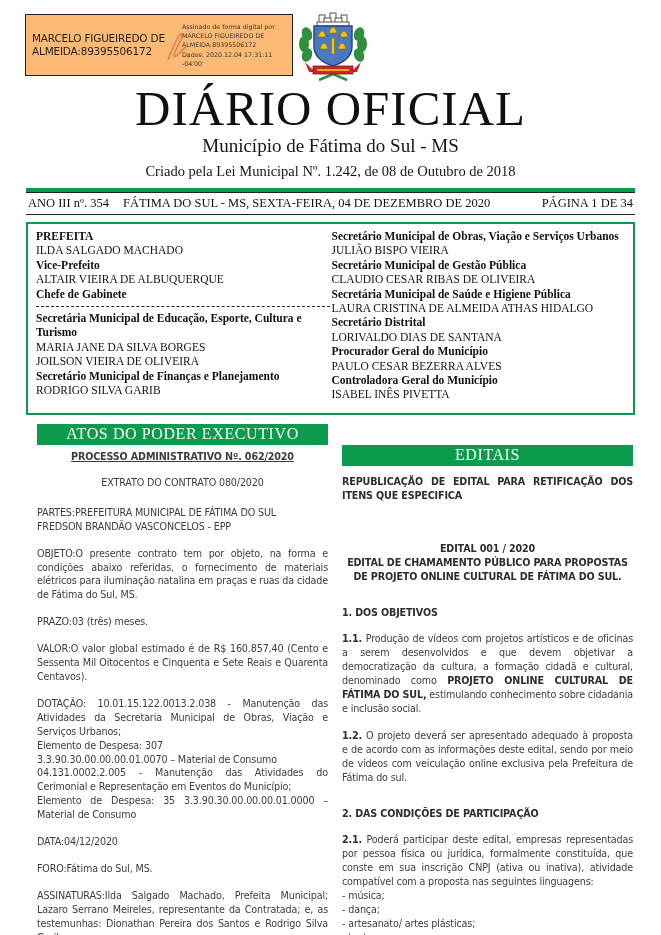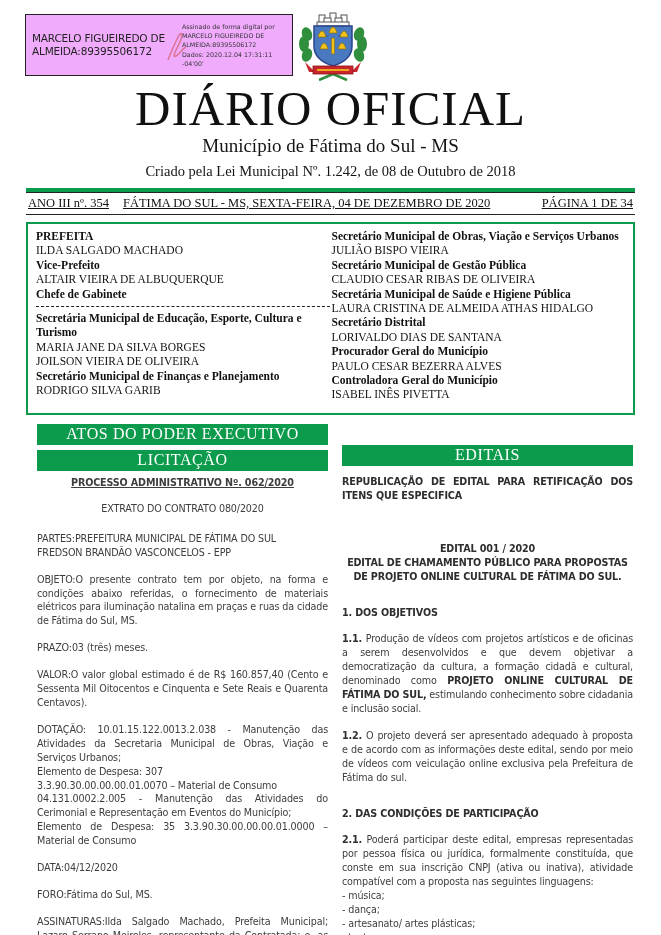--- a/index.html
+++ b/index.html
@@ -4,21 +4,21 @@
 <style>
   html,body{margin:0;padding:0;background:#e8e8e8;}
   .page{
     position:relative;width:661px;height:935px;margin:0 auto;background:#ffffff;
     font-family:"Liberation Serif",serif;color:#111;overflow:hidden;
   }
   
   .sig-box{
     position:absolute;left:25px;top:14px;width:268px;height:62px;
     border:1.5px solid #222;display:flex;align-items:center;box-sizing:border-box;
-    background:#f0abfc;
+    background:#fdba74;
   }
   .sig-name{
     width:138px;padding:2px 2px 2px 6px;
     font-family:"DejaVu Sans",sans-serif;font-size:10.5px;line-height:1.25;
     color:#222;letter-spacing:-0.2px;
   }
   .sig-details{
     flex:1;padding:2px 4px 2px 10px;position:relative;
     font-family:"DejaVu Sans",sans-serif;font-size:6.3px;line-height:1.45;color:#333;
   }
@@ -27,21 +27,21 @@
   
   .masthead{padding-top:84px;text-align:center;}
   .m-title{font-size:49px;line-height:1.0;letter-spacing:1px;color:#101010;}
   .m-sub{font-size:19px;margin-top:2px;color:#151515;}
   .m-law{font-size:14.5px;margin-top:6px;color:#151515;}
   
   .datebar{
     margin:8px 26px 0 26px;border-top:4px solid var(--green);border-bottom:1.5px solid #222;
     font-size:12.5px;
   }
-  .datebar-inner{border-top:1.5px solid #222;display:flex;padding:3px 2px 3px 2px;text-decoration:underline;}
+  .datebar-inner{border-top:1.5px solid #222;display:flex;padding:3px 2px 3px 2px;}
   .db-issue{white-space:nowrap;margin-right:14px;}
   .db-place{flex:1;text-align:left;white-space:nowrap;}
   .db-page{white-space:nowrap;}
   
   .off-box{
     margin:7px 26px 0 26px;border:2.5px solid var(--green);
     display:flex;gap:2px;padding:5px 8px 7px 8px;box-sizing:border-box;height:193px;
   }
   .off-col{flex:1;font-size:11.5px;line-height:14.4px;}
   .off-role{font-weight:bold;}
@@ -177,21 +177,20 @@
       <div class="off-name">PAULO CESAR BEZERRA ALVES</div>
       <div class="off-role">Controladora Geral do Município</div>
       <div class="off-name">ISABEL INÊS PIVETTA</div>
     </div>
   </div>
 
   <div class="content">
 
     <div class="col">
       <div class="bar">ATOS DO PODER EXECUTIVO</div>
-      <div class="bar">LICITAÇÃO</div>
 
       <div class="sans">
         <div class="para center uline lc-head1">PROCESSO ADMINISTRATIVO Nº. 062/2020</div>
         <div class="para center lc-head2">EXTRATO DO CONTRATO 080/2020</div>
         <p class="para tight">PARTES:PREFEITURA MUNICIPAL DE FÁTIMA DO SUL</p>
         <p class="para">FREDSON BRANDÃO VASCONCELOS - EPP</p>
         <p class="para">OBJETO:O presente contrato tem por objeto, na forma e condições abaixo referidas, o fornecimento de materiais elétricos para iluminação natalina em praças e ruas da cidade de Fátima do Sul, MS.</p>
         <p class="para">PRAZO:03 (três) meses.</p>
         <p class="para">VALOR:O valor global estimado é de R$ 160.857,40 (Cento e Sessenta Mil Oitocentos e Cinquenta e Sete Reais e Quarenta Centavos).</p>
         <p class="para tight">DOTAÇÃO: 10.01.15.122.0013.2.038 - Manutenção das Atividades da Secretaria Municipal de Obras, Viação e Serviços Urbanos;</p>

